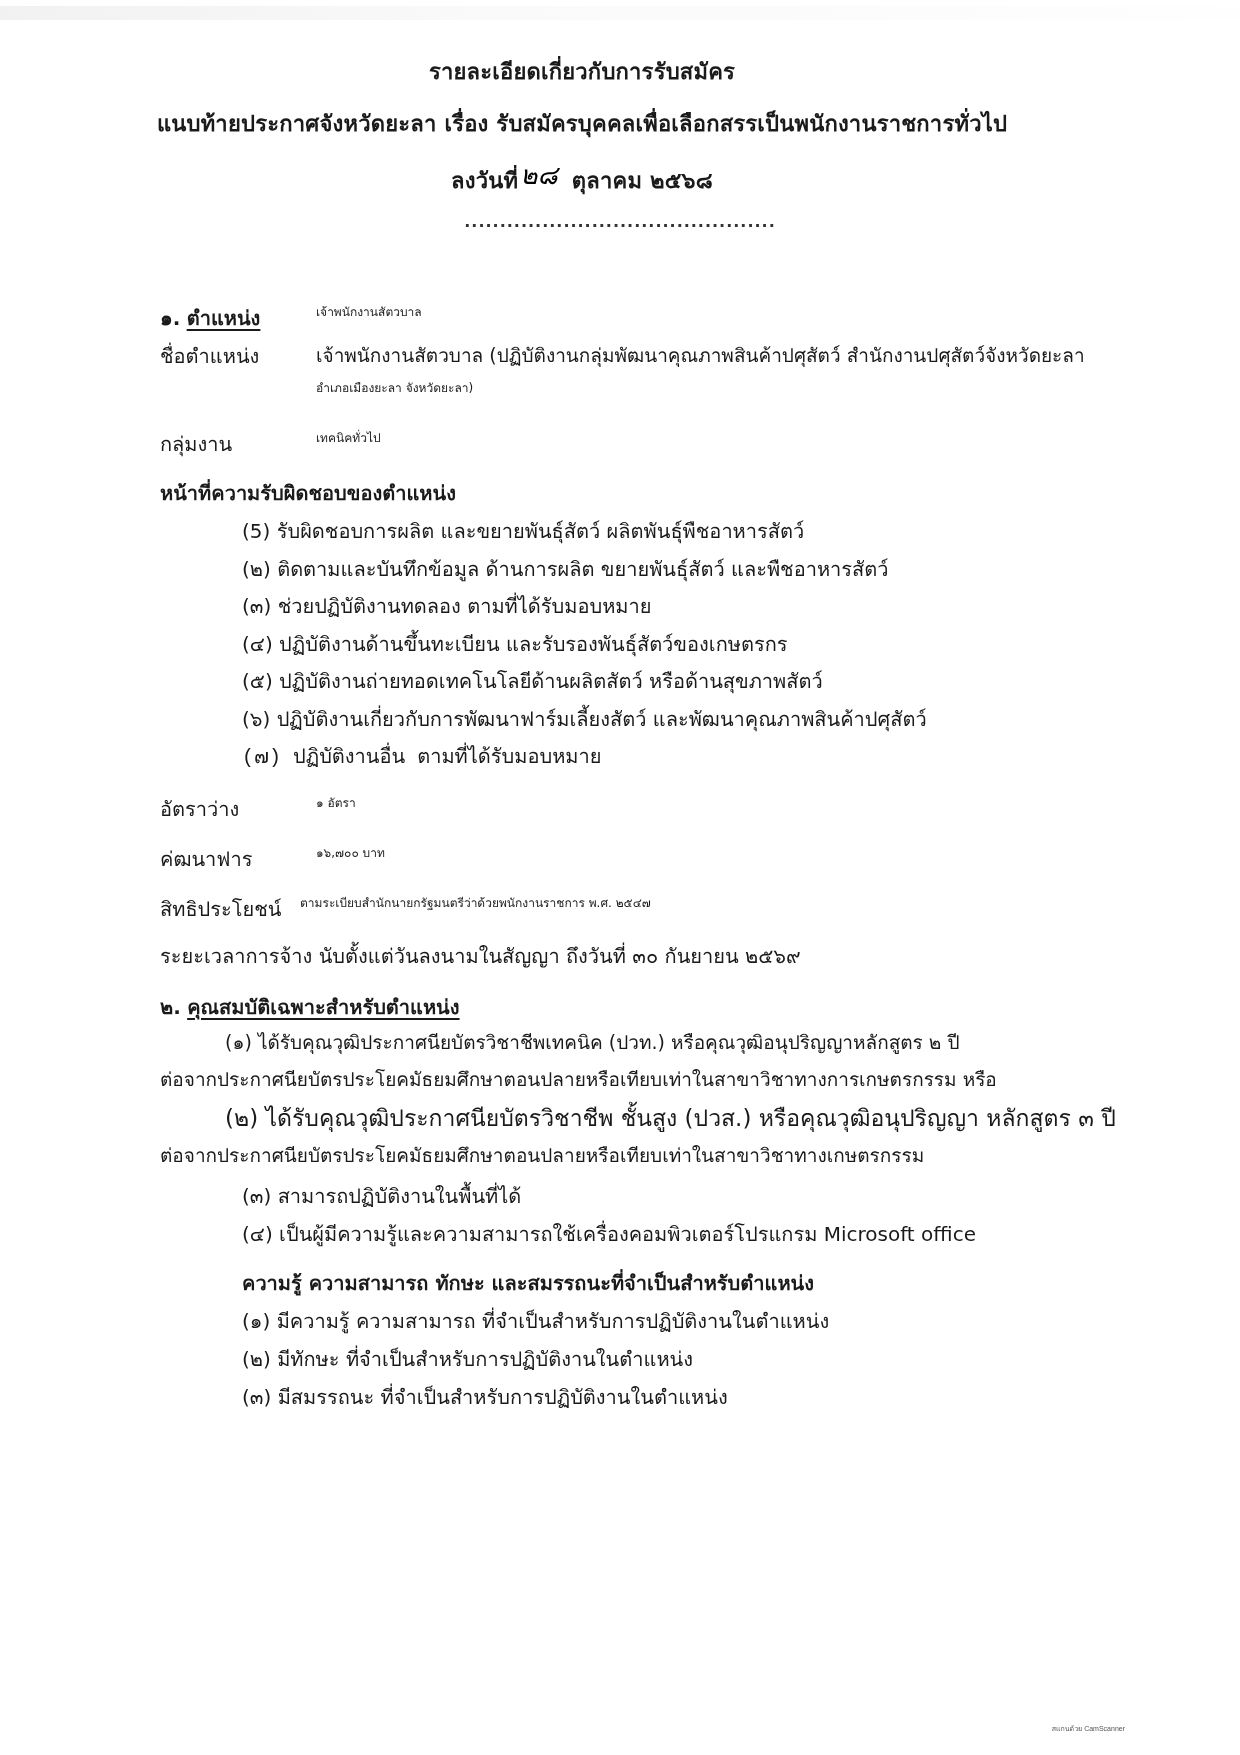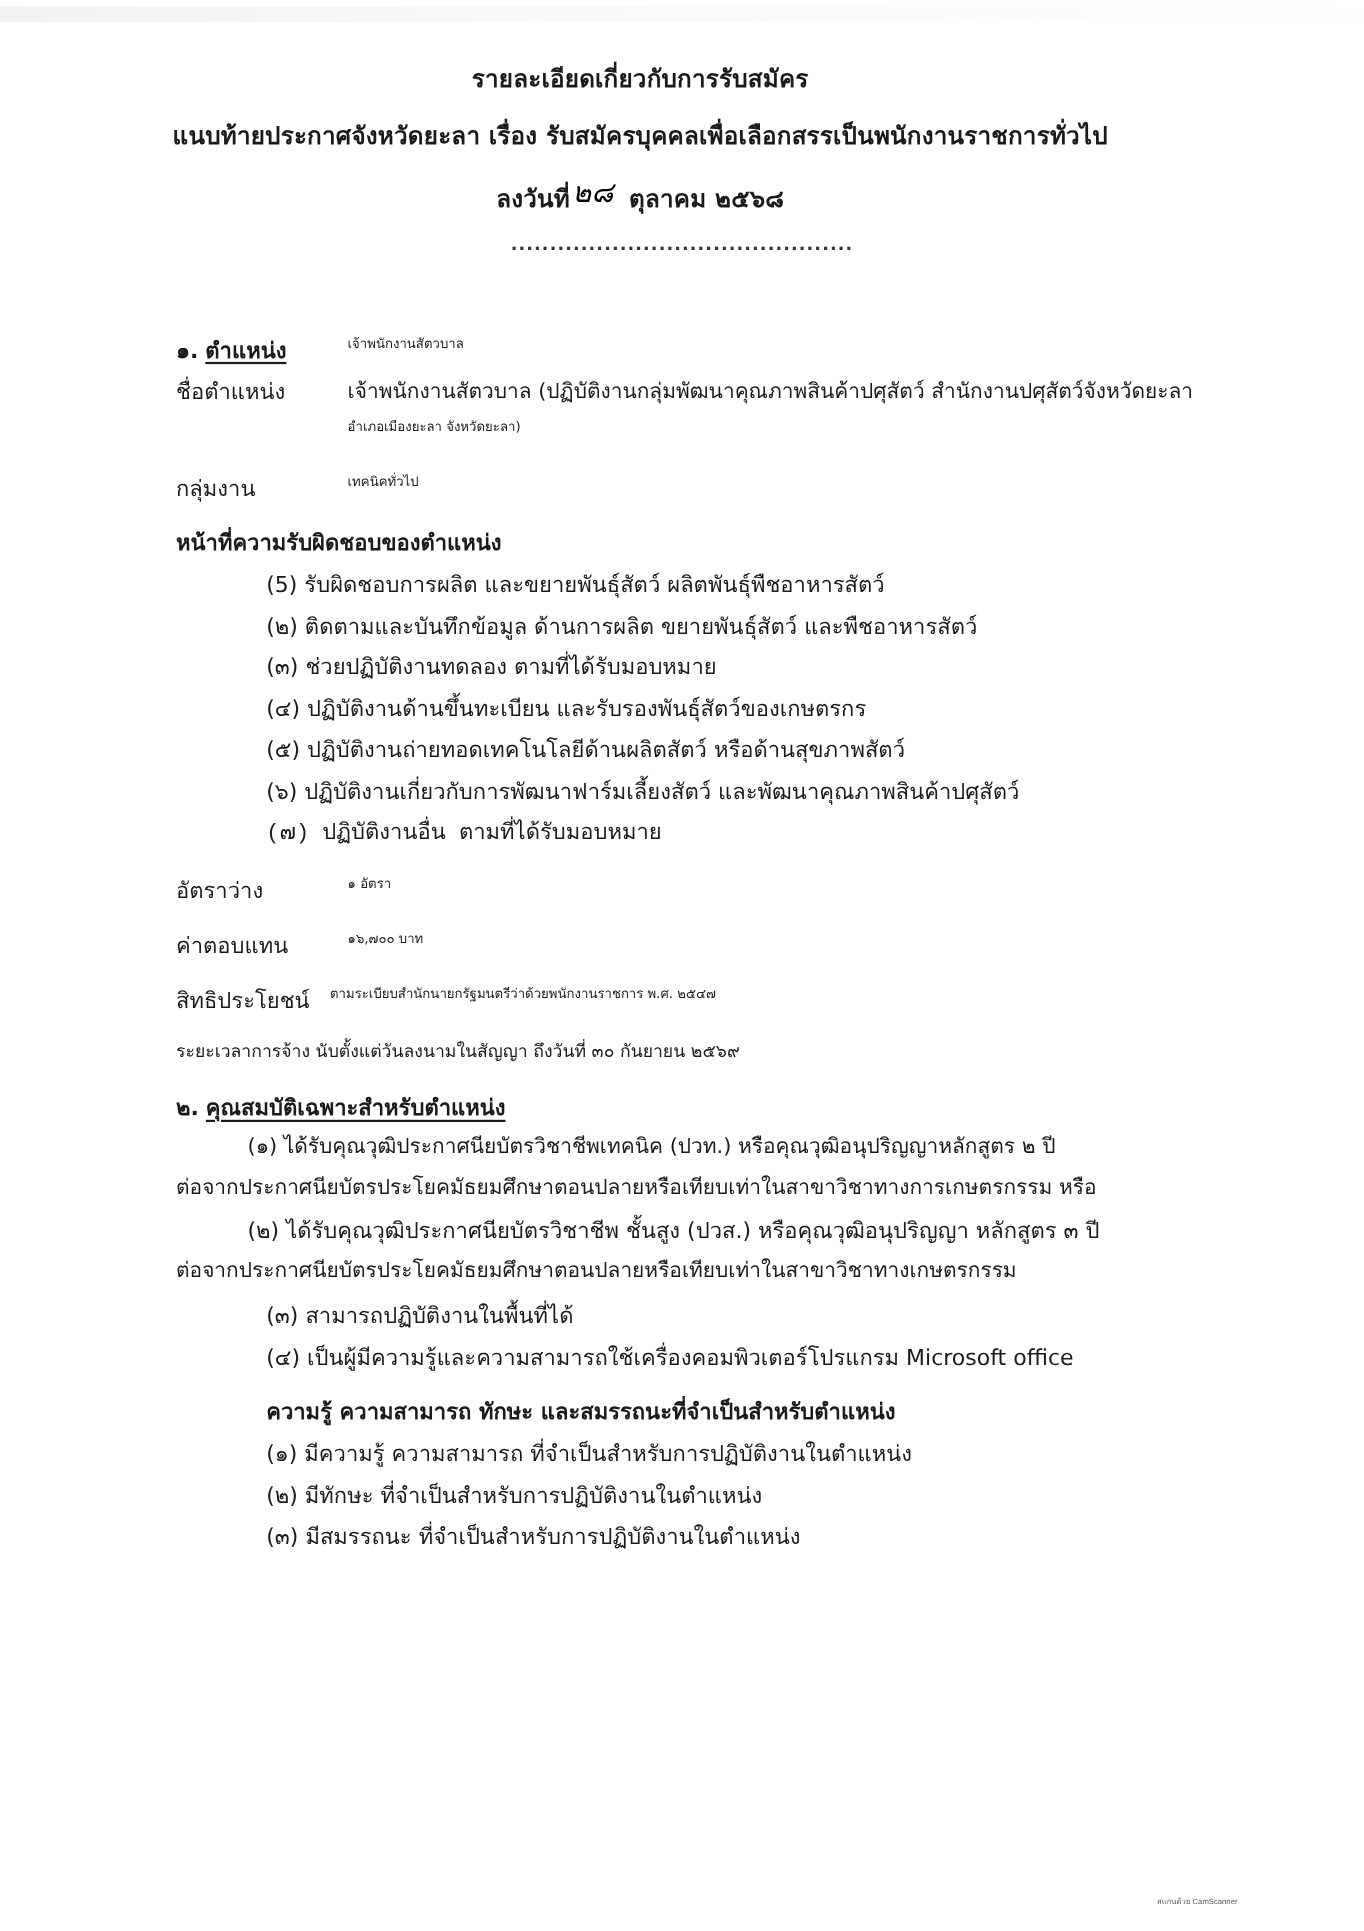--- a/index.html
+++ b/index.html
@@ -54,21 +54,21 @@
       width: 1240px;
       text-align: center;
       top: 212px;
       font-size: 16px;
       letter-spacing: 1px;
       font-weight: bold;
       color: #333;
     }
     .row {
       position: absolute;
-      font-size: 16px;
+      font-size: 20px;
       line-height: 28px;
       white-space: nowrap;
     }
     .label {
       position: absolute;
       font-size: 20px;
       white-space: nowrap;
     }
     .value {
       position: absolute;
@@ -124,36 +124,36 @@
   <div class="indent-item" style="top:553px;">(๒) ติดตามและบันทึกข้อมูล ด้านการผลิต ขยายพันธุ์สัตว์ และพืชอาหารสัตว์</div>
   <div class="indent-item" style="top:590px;">(๓) ช่วยปฏิบัติงานทดลอง ตามที่ได้รับมอบหมาย</div>
   <div class="indent-item" style="top:628px;">(๔) ปฏิบัติงานด้านขึ้นทะเบียน และรับรองพันธุ์สัตว์ของเกษตรกร</div>
   <div class="indent-item" style="top:665px;">(๕) ปฏิบัติงานถ่ายทอดเทคโนโลยีด้านผลิตสัตว์ หรือด้านสุขภาพสัตว์</div>
   <div class="indent-item" style="top:703px;">(๖) ปฏิบัติงานเกี่ยวกับการพัฒนาฟาร์มเลี้ยงสัตว์ และพัฒนาคุณภาพสินค้าปศุสัตว์</div>
   <div class="indent-item" style="top:740px;font-family:Liberation Mono, monospace;">(๗) ปฏิบัติงานอื่น ตามที่ได้รับมอบหมาย</div>
 
   <div class="label" style="left:160px; top:793px;">อัตราว่าง</div>
   <div class="value" style="left:316px; top:793px;">๑ อัตรา</div>
 
-  <div class="label" style="left:160px; top:843px;">ค่าตอบแทน</div>
+  <div class="label" style="left:160px; top:843px;">ค่ฒนาฟาร</div>
   <div class="value" style="left:316px; top:843px;">๑๖,๗๐๐ บาท</div>
 
   <div class="label" style="left:160px; top:893px;">สิทธิประโยชน์</div>
   <div class="value" style="left:300px; top:893px;">ตามระเบียบสำนักนายกรัฐมนตรีว่าด้วยพนักงานราชการ พ.ศ. ๒๕๔๗</div>
 
   <div class="row" style="left:160px; top:942px;">ระยะเวลาการจ้าง นับตั้งแต่วันลงนามในสัญญา ถึงวันที่ ๓๐ กันยายน ๒๕๖๙</div>
 
   <div class="label" style="left:160px; top:991px;">
     <span class="bold">๒.</span>
     <span class="bold u">คุณสมบัติเฉพาะสำหรับตำแหน่ง</span>
   </div>
 
   <div class="row" style="left:225px; top:1028px; font-size:19px;">(๑) ได้รับคุณวุฒิประกาศนียบัตรวิชาชีพเทคนิค (ปวท.) หรือคุณวุฒิอนุปริญญาหลักสูตร ๒ ปี</div>
   <div class="row" style="left:160px; top:1065px; font-size:19px;">ต่อจากประกาศนียบัตรประโยคมัธยมศึกษาตอนปลายหรือเทียบเท่าในสาขาวิชาทางการเกษตรกรรม หรือ</div>
-  <div class="row" style="left:225px; top:1104px; font-size:20px;">(๒) ได้รับคุณวุฒิประกาศนียบัตรวิชาชีพ ชั้นสูง (ปวส.) หรือคุณวุฒิอนุปริญญา หลักสูตร ๓ ปี</div>
+  <div class="row" style="left:225px; top:1104px; font-size:23px;">(๒) ได้รับคุณวุฒิประกาศนียบัตรวิชาชีพ ชั้นสูง (ปวส.) หรือคุณวุฒิอนุปริญญา หลักสูตร ๓ ปี</div>
   <div class="row" style="left:160px; top:1141px; font-size:19px;">ต่อจากประกาศนียบัตรประโยคมัธยมศึกษาตอนปลายหรือเทียบเท่าในสาขาวิชาทางเกษตรกรรม</div>
   <div class="indent-item" style="top:1180px;">(๓) สามารถปฏิบัติงานในพื้นที่ได้</div>
   <div class="indent-item" style="top:1218px;">(๔) เป็นผู้มีความรู้และความสามารถใช้เครื่องคอมพิวเตอร์โปรแกรม Microsoft office</div>
 
   <div class="indent-item bold" style="top:1267px;">ความรู้ ความสามารถ ทักษะ และสมรรถนะที่จำเป็นสำหรับตำแหน่ง</div>
   <div class="indent-item" style="top:1305px;">(๑) มีความรู้ ความสามารถ ที่จำเป็นสำหรับการปฏิบัติงานในตำแหน่ง</div>
   <div class="indent-item" style="top:1343px;">(๒) มีทักษะ ที่จำเป็นสำหรับการปฏิบัติงานในตำแหน่ง</div>
   <div class="indent-item" style="top:1381px;">(๓) มีสมรรถนะ ที่จำเป็นสำหรับการปฏิบัติงานในตำแหน่ง</div>
 
   <div class="footer-mark">สแกนด้วย CamScanner</div>

